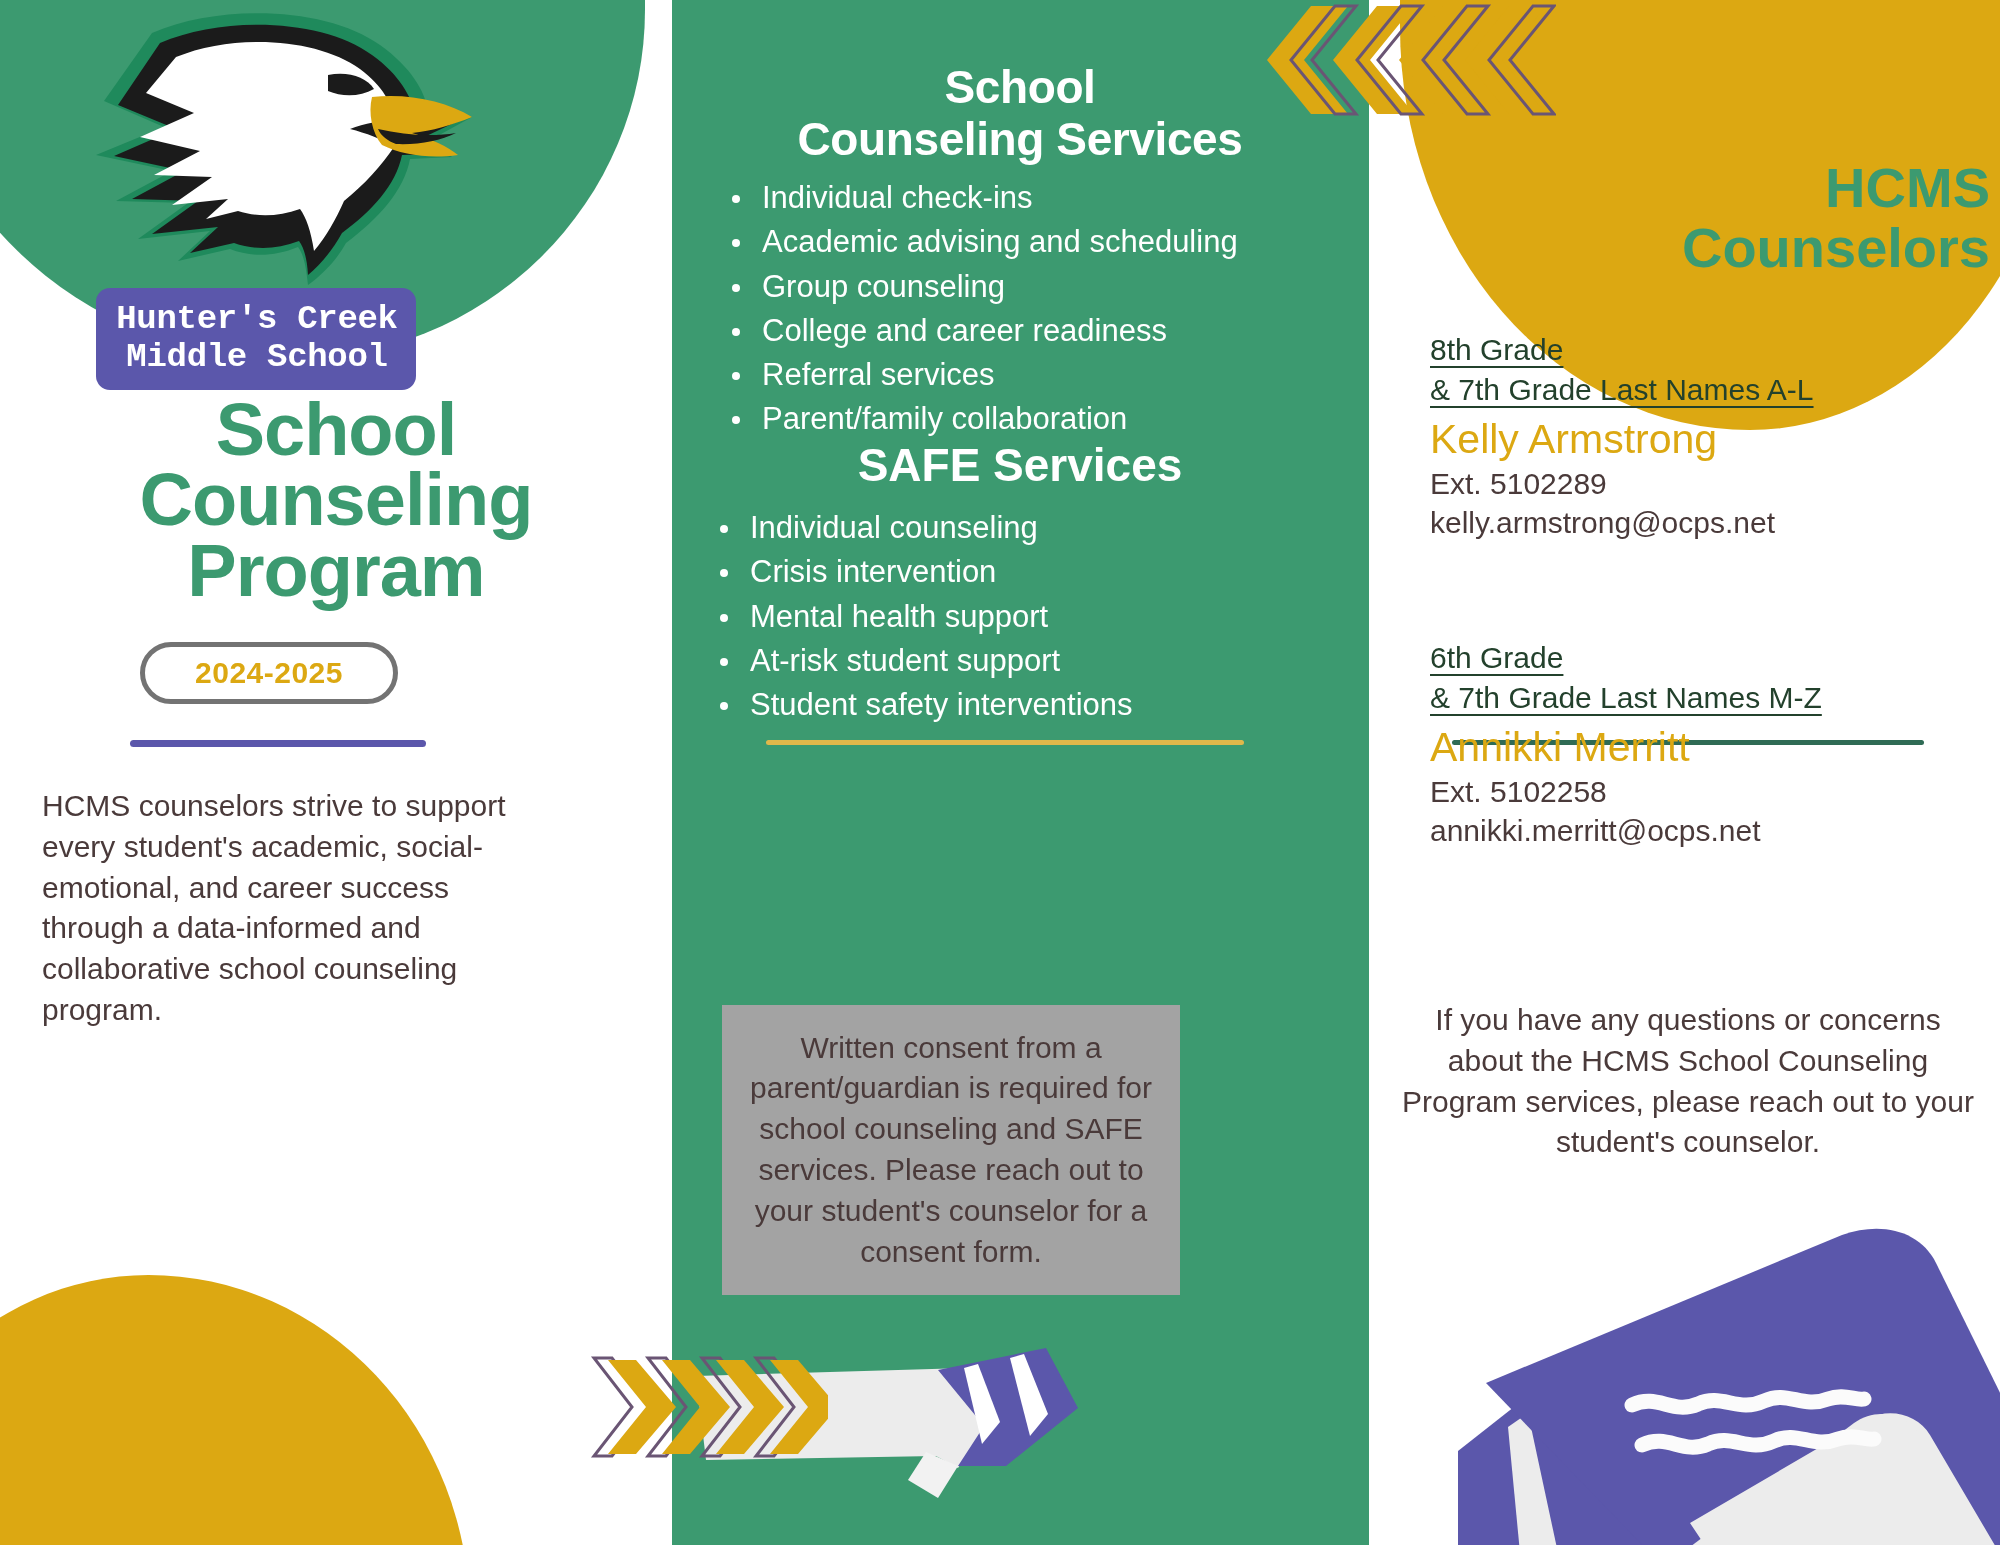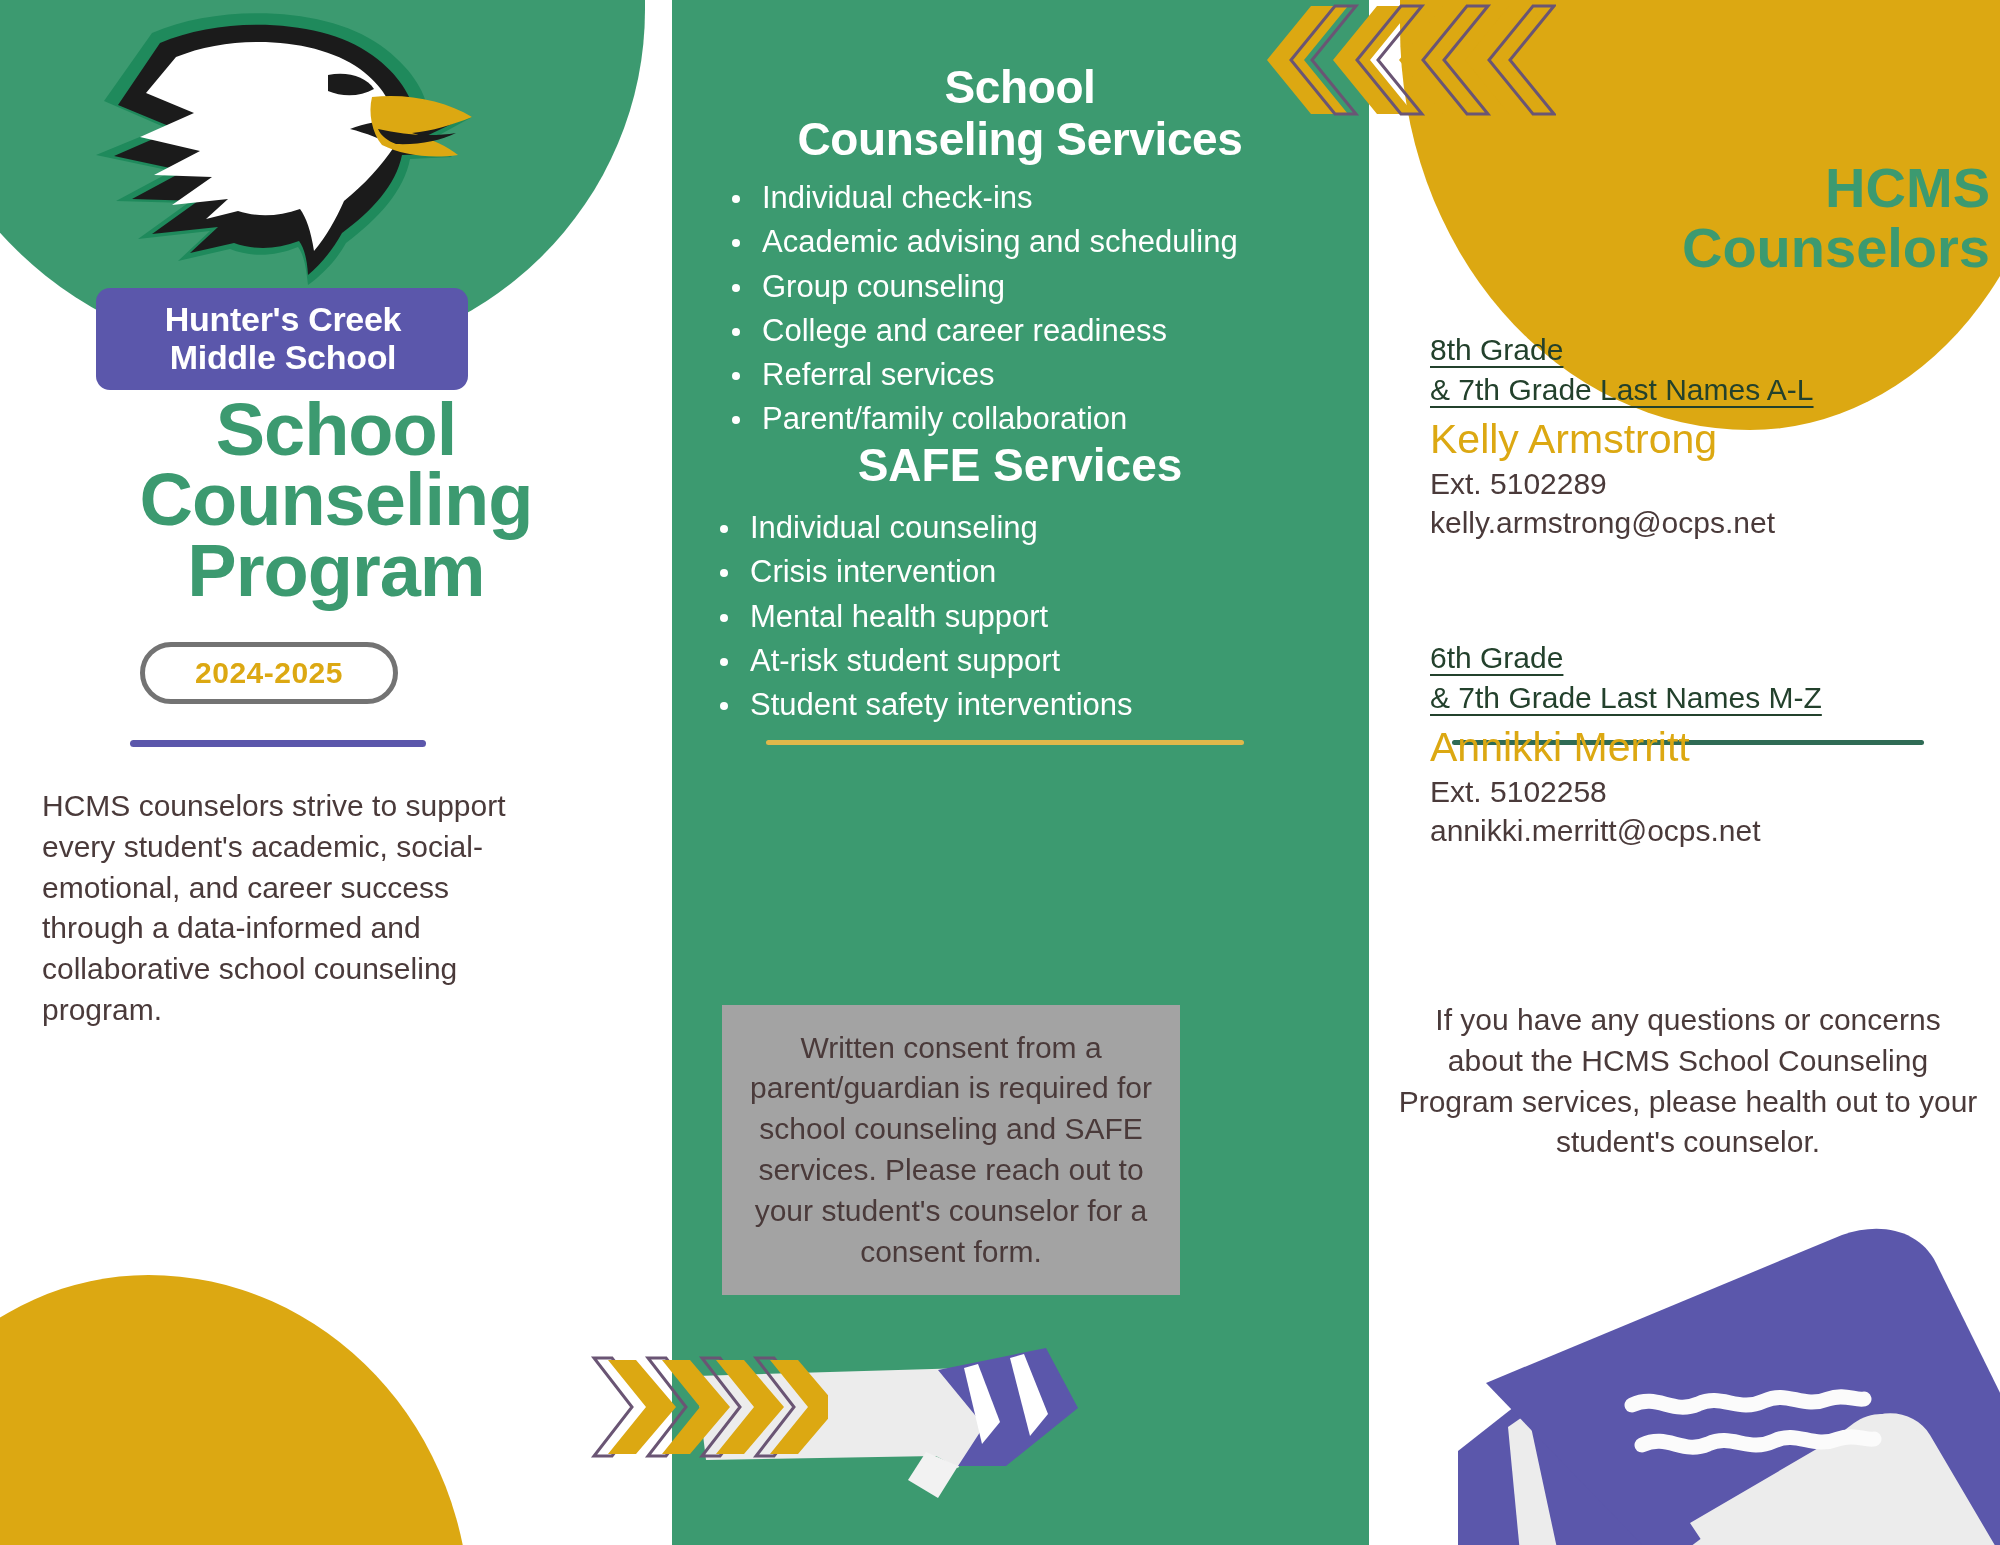--- a/index.html
+++ b/index.html
@@ -74,25 +74,26 @@
     left: 60px; top: 5px;
     width: 420px; height: 290px;
     z-index: 12;
   }
   .eagle-wrap svg { width: 100%; height: 100%; display: block; }
 
   
   .school-badge {
     position: absolute;
     left: 96px; top: 288px;
-    width: 372px;
+    width: 320px;
     background: #5b57ab;
     border-radius: 14px;
     padding: 12px 16px 14px 18px;
     z-index: 14;
+    font-family: Liberation Mono, monospace;
   }
   .school-badge .line {
     color: #ffffff;
     font-size: 34px;
     font-weight: 700;
     line-height: 1.12;
     text-align: center;
     letter-spacing: -0.3px;
   }
 
@@ -417,21 +418,21 @@
   <div class="counselor-block c2">
     <div class="cb-grade">
       <span class="u">6th Grade </span><br>
       <span class="u">&amp; 7th Grade Last Names M-Z</span>
     </div>
     <div class="cb-name">Annikki Merritt</div>
     <div class="cb-ext">Ext. 5102258</div>
     <div class="cb-email">annikki.merritt@ocps.net</div>
   </div>
 
-  <div class="right-para">If you have any questions or concerns about the HCMS School Counseling Program services, please health out to your student's counselor.</div>
+  <div class="right-para">If you have any questions or concerns about the HCMS School Counseling Program services, please reach out to your student's counselor.</div>
 
   <div class="chev-top">
     <svg viewBox="0 0 300 124" xmlns="http://www.w3.org/2000/svg">
       <g>
         <polygon points="55,8 92,8 48,62 92,116 55,116 11,62" fill="#dca812"></polygon>
         <polygon points="121,8 158,8 114,62 158,116 121,116 77,62" fill="#dca812"></polygon>
         <polygon points="187,8 224,8 180,62 224,116 187,116 143,62" fill="#dca812"></polygon>
         <polygon points="253,8 290,8 246,62 290,116 253,116 209,62" fill="#dca812"></polygon>
       </g>
       <g fill="none" stroke="#6a5574" stroke-width="3">

